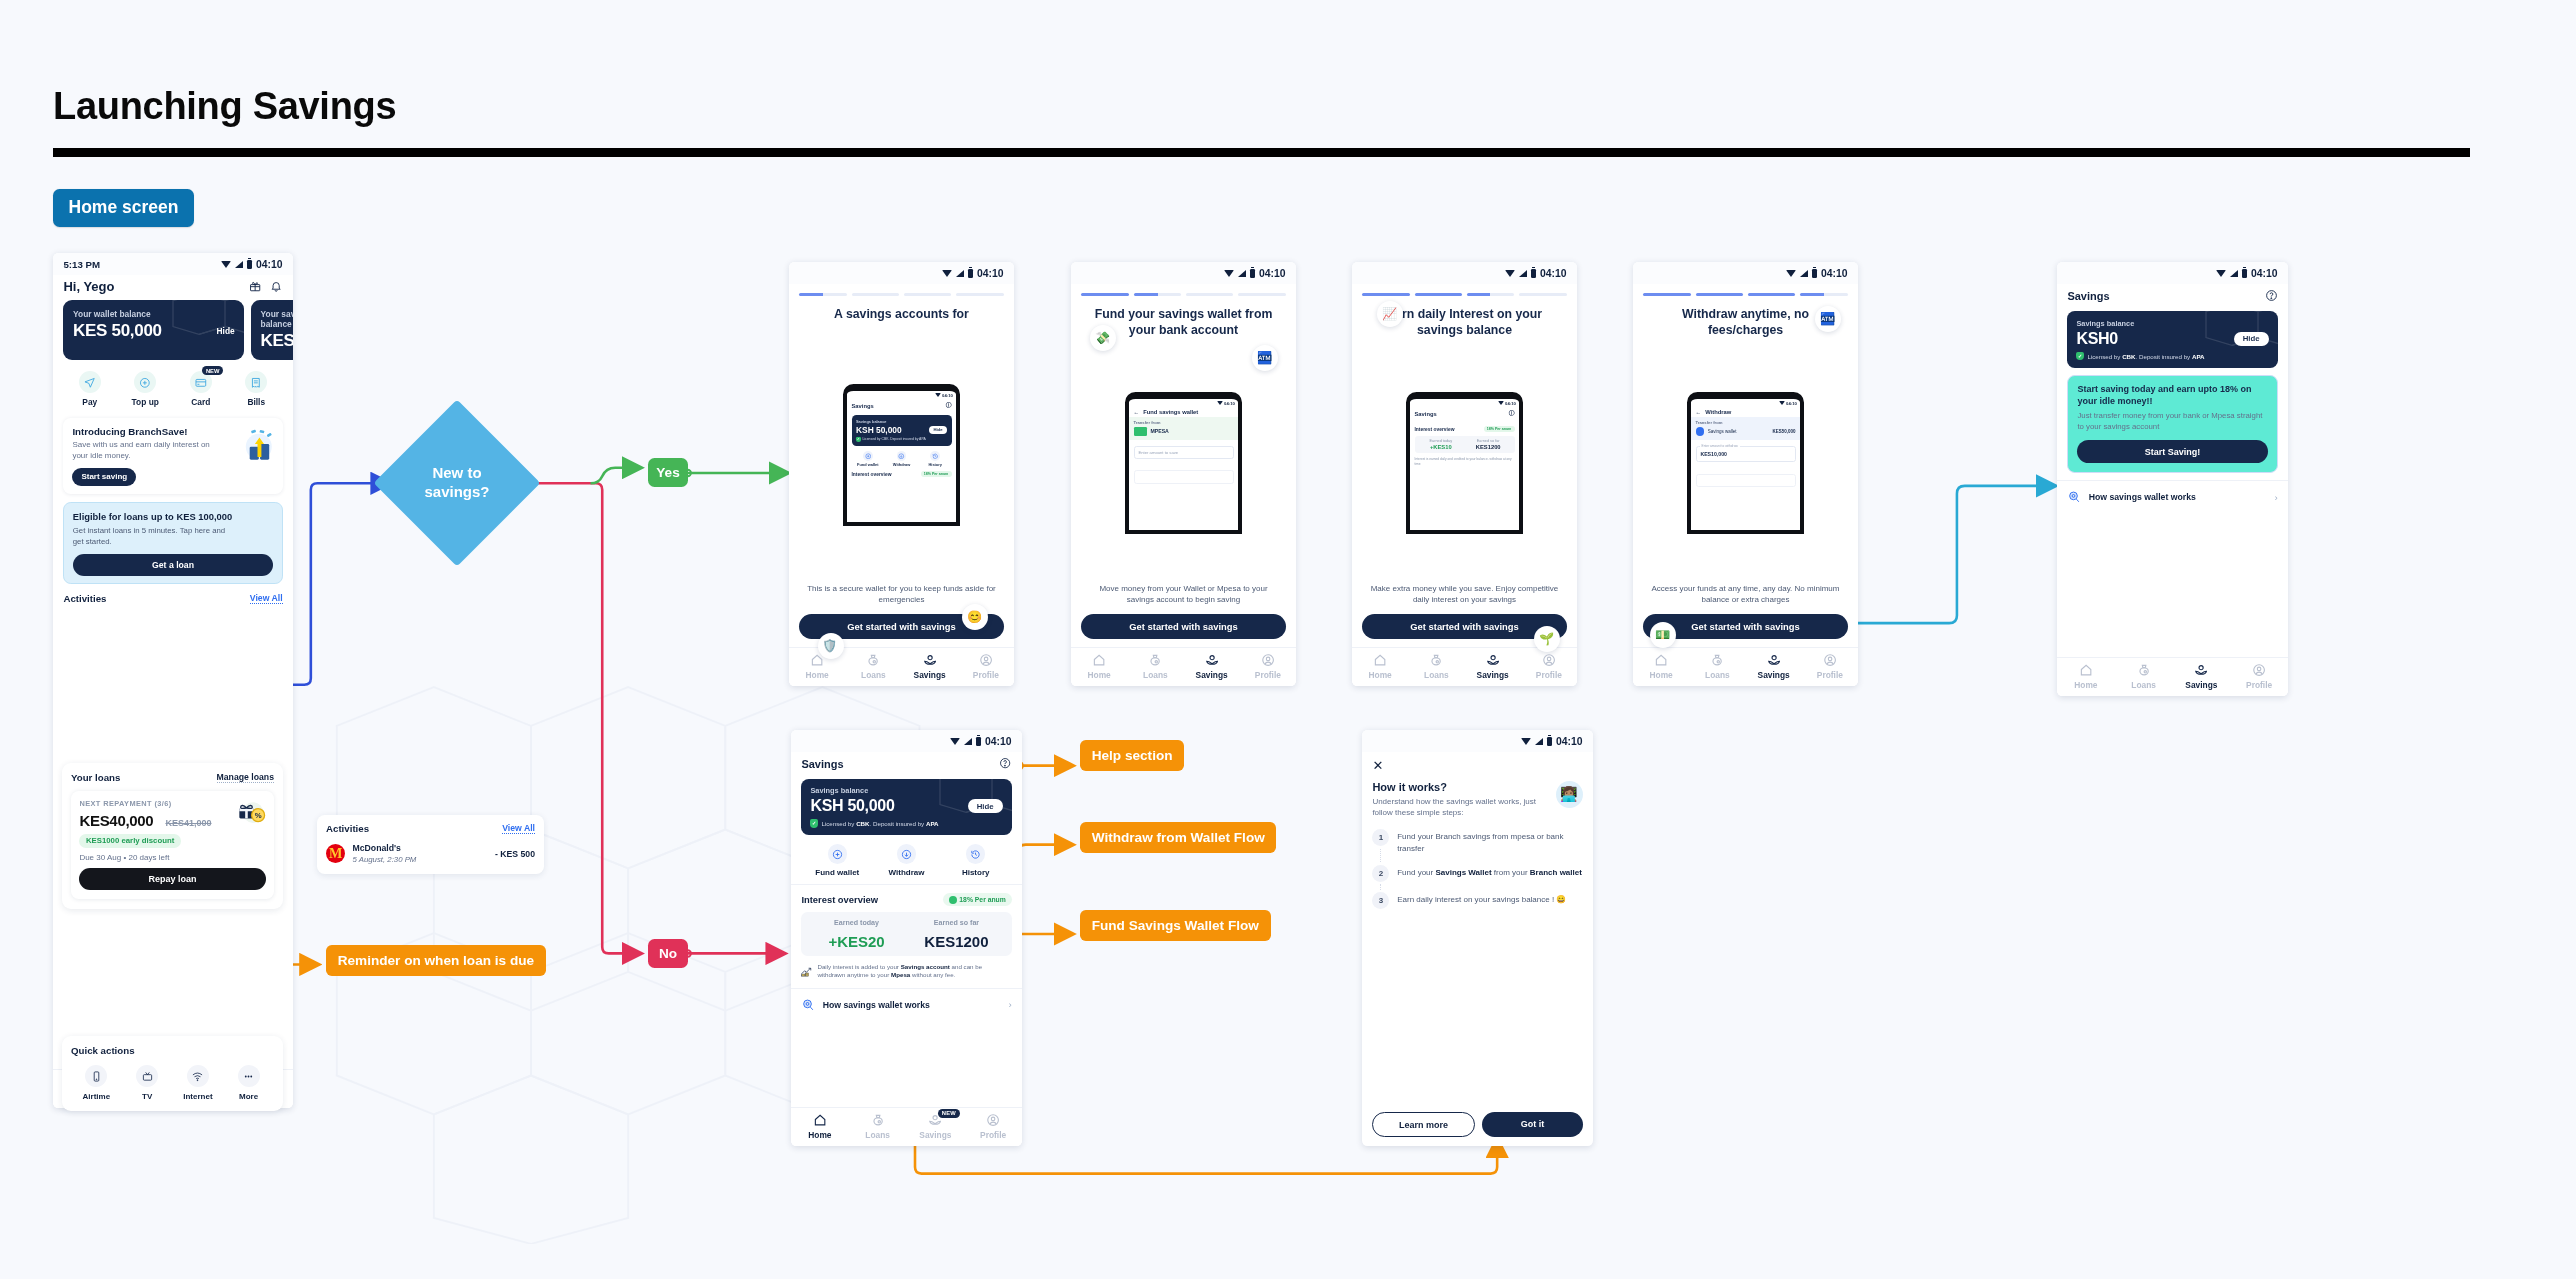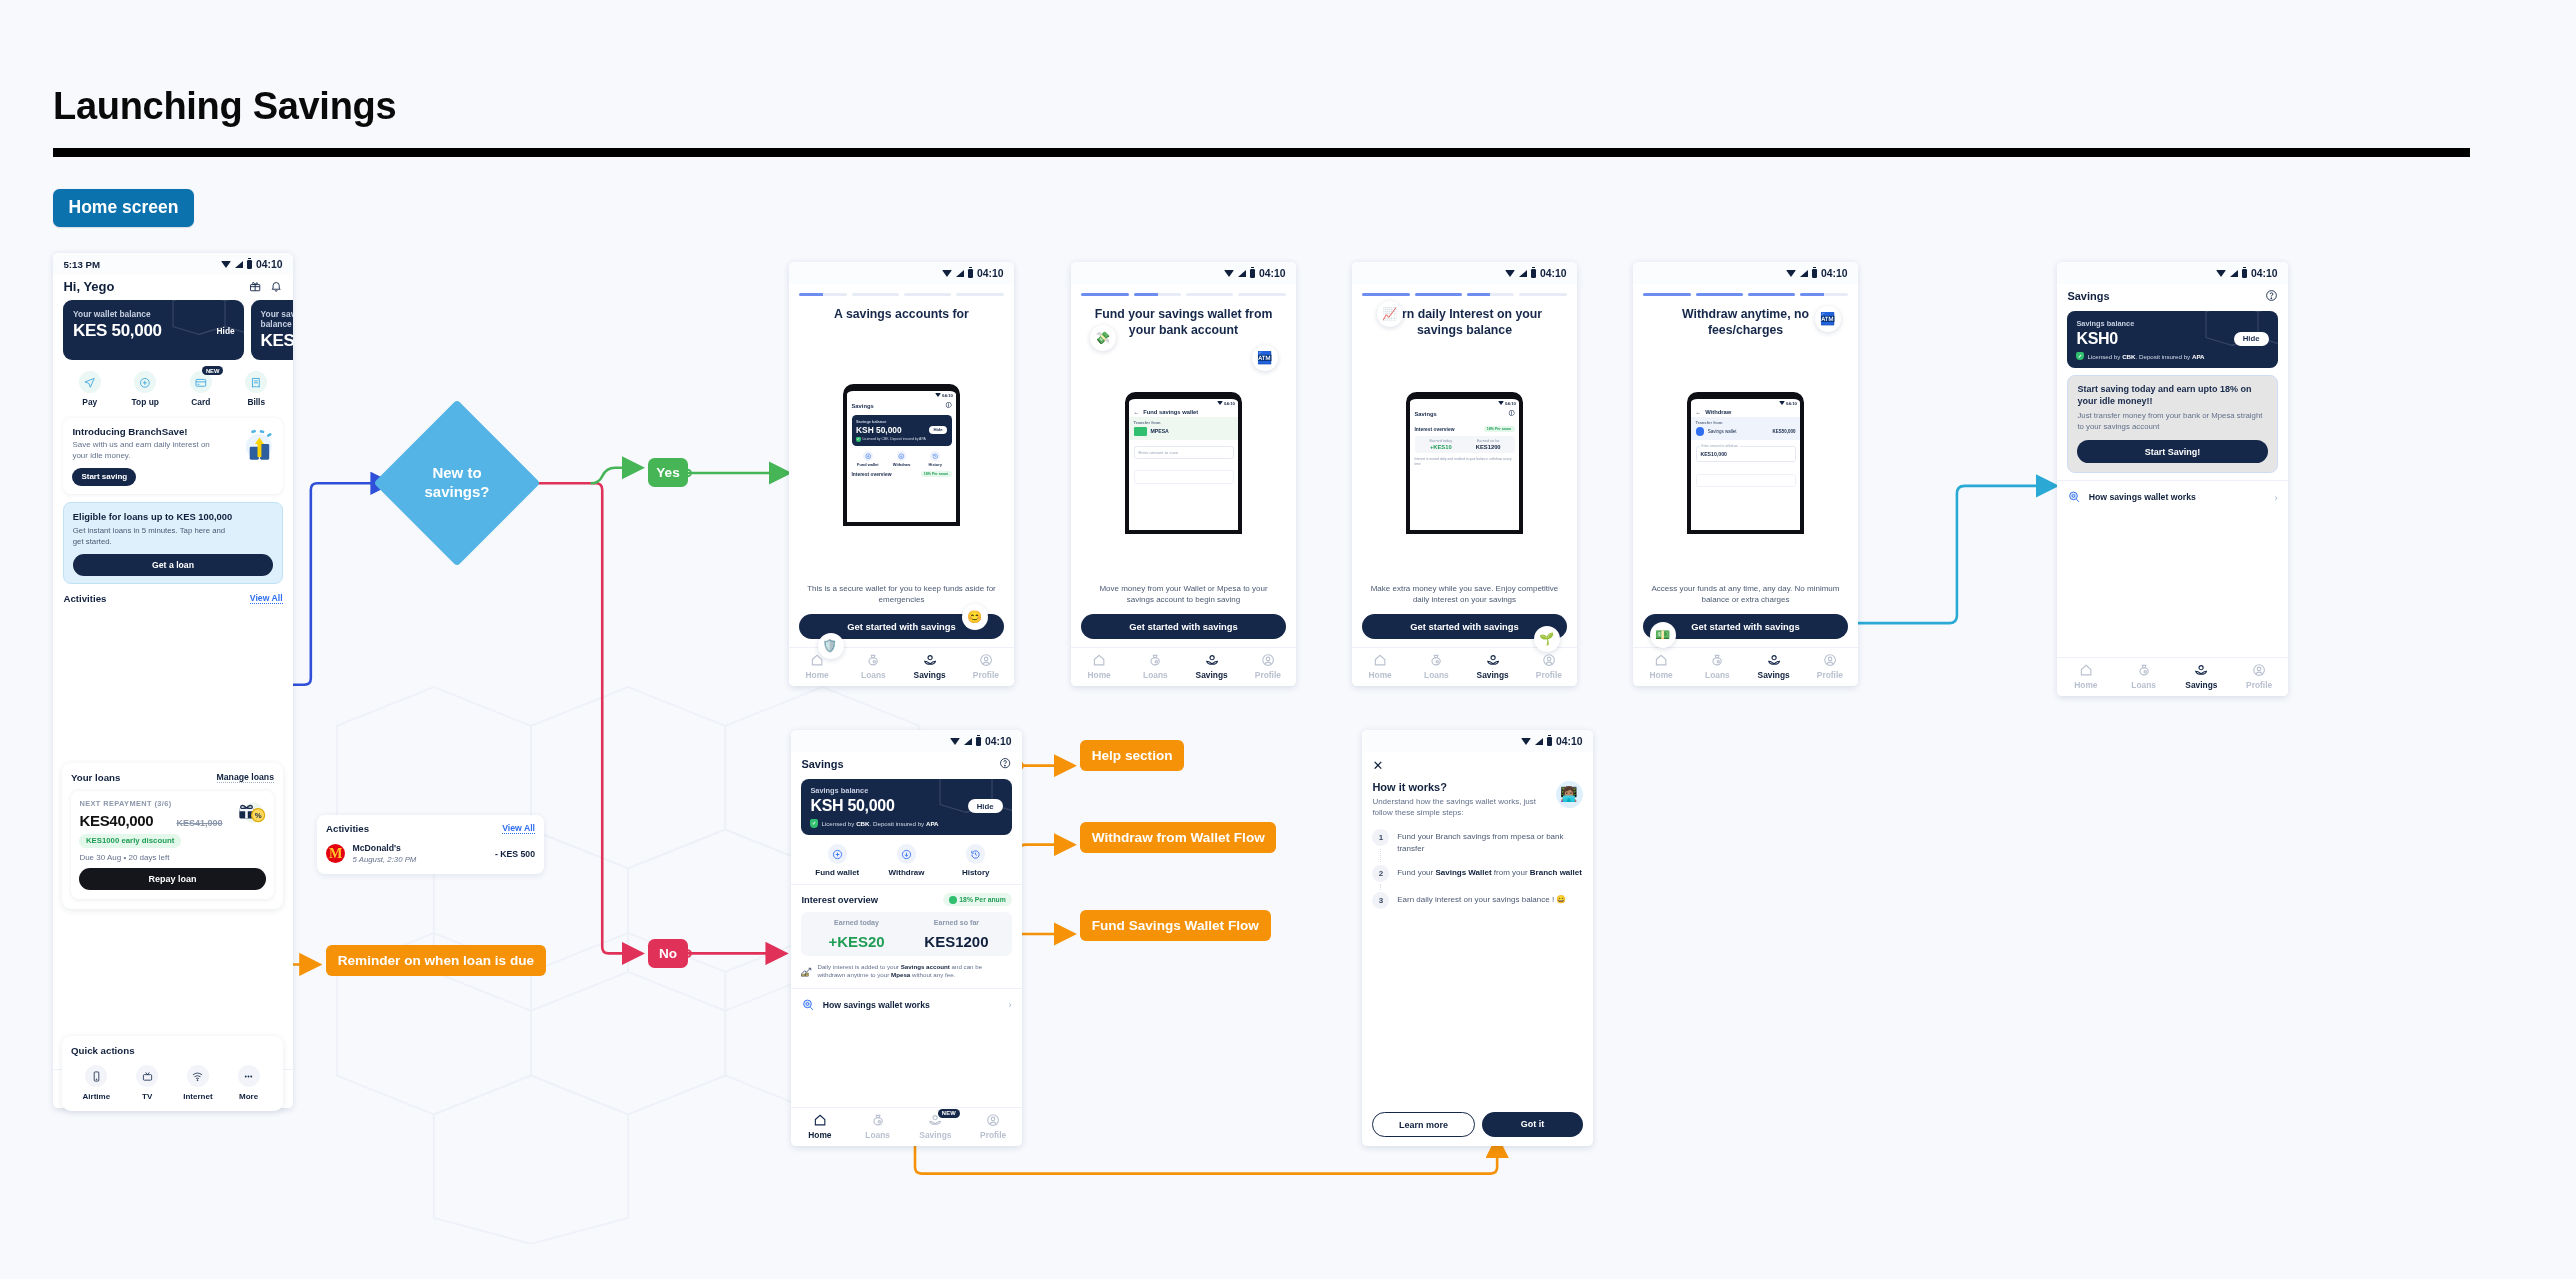--- a/index.html
+++ b/index.html
@@ -120,21 +120,21 @@
   
   #loans-card {
     position:absolute; left:62px; top:763px; width:221px;
     background:#fff;border-radius:9px;box-shadow:0 1.3px 6.5px rgba(20,40,80,.09);padding:9px 9px 10.4px;
   }
   #loans-card .hdr{display:flex;align-items:center;}
   #loans-card .hdr .t{font-size:9.7px;font-weight:700;color:#10203d;}
   #loans-card .hdr .m{margin-left:auto;font-size:8.7px;font-weight:700;color:#10203d;border-bottom:1.3px dotted #9fb0c8;}
   .repay-inner{margin-top:7.8px;background:#fff;border-radius:7.8px;box-shadow:0 0.6px 4.5px rgba(20,40,80,.09);padding:8.4px 8.4px 9px;position:relative;}
   .repay-inner .nr{font-size:7.4px;font-weight:700;color:#8b97ab;letter-spacing:0.4px;}
-  .repay-inner .amts{display:flex;align-items:baseline;gap:23px;margin-top:3.9px;}
+  .repay-inner .amts{display:flex;align-items:baseline;gap:12px;margin-top:3.9px;}
   .repay-inner .a1{font-size:15px;font-weight:700;color:#111;letter-spacing:-0.3px;}
   .repay-inner .a2{font-size:9px;font-weight:700;color:#8b97ab;text-decoration:line-through;}
   .repay-inner .disc{display:inline-block;margin-top:4.5px;background:#e3f7ea;color:#1f9d55;font-size:7.8px;font-weight:700;padding:2.6px 6.5px;border-radius:647px;}
   .repay-inner .due{margin-top:5.2px;font-size:8px;color:#64718c;}
   .repay-inner .btn{margin-top:6.5px;display:block;background:#14161c;color:#fff;font-size:9px;font-weight:700;border-radius:647px;padding:5.8px 0;text-align:center;}
   .repay-inner .gift{position:absolute;right:7.8px;top:6.5px;width:30px;height:28.5px;}
 
   #quick-actions-card{
     position:absolute;left:62px;top:1036px;width:221px;background:#fff;border-radius:9px;
     box-shadow:0 1.3px 6.5px rgba(20,40,80,.09);padding:9px 9px 10.4px;
@@ -217,21 +217,21 @@
   .io-box .v{font-size:15px;font-weight:700;color:#10203d;margin-top:6px;}
   .io-box .v.green{color:#1f9d55;}
   .io-note{display:flex;gap:5.2px;padding:6.5px 10.4px 0;}
   .io-note .txt{font-size:6.2px;color:#64718c;line-height:1.4;}
   .io-note .txt b{color:#10203d;}
   .hsw{display:flex;align-items:center;gap:7.1px;padding:9px 10.4px;border-top:0.6px solid #eef1f7;margin-top:7.8px;}
   .hsw .t{font-size:8.7px;font-weight:700;color:#10203d;}
   .hsw .ch{margin-left:auto;color:#9fb0c8;font-size:9.7px;}
 
   
-  .start-box{margin:6.5px 10.4px 0;background:#e5e5e5;border:0.6px solid #cfdcf8;border-radius:7.8px;padding:8.4px 9px;}
+  .start-box{margin:6.5px 10.4px 0;background:#5eead4;border:0.6px solid #cfdcf8;border-radius:7.8px;padding:8.4px 9px;}
   .start-box h4{font-size:9px;font-weight:700;color:#16284a;line-height:1.3;}
   .start-box p{font-size:7.8px;color:#64718c;margin-top:3.9px;line-height:1.4;}
   .start-box .btn{margin-top:7.1px;display:block;background:#16284a;color:#fff;font-size:9px;font-weight:700;border-radius:647px;padding:6.5px 0;text-align:center;}
 
   
   .hiw-x{padding:6.5px 10.4px 0;font-size:13px;color:#10203d;line-height:1;}
   .hiw-head{display:flex;padding:9px 10.4px 0;gap:6.5px;}
   .hiw-head h4{font-size:11px;font-weight:700;color:#10203d;}
   .hiw-head p{font-size:8px;color:#64718c;line-height:1.45;margin-top:3.2px;}
   .hiw-head .av{width:27px;height:27px;border-radius:50%;background:#def0fb;flex:0 0 27px;display:flex;align-items:center;justify-content:center;font-size:14.2px;}

